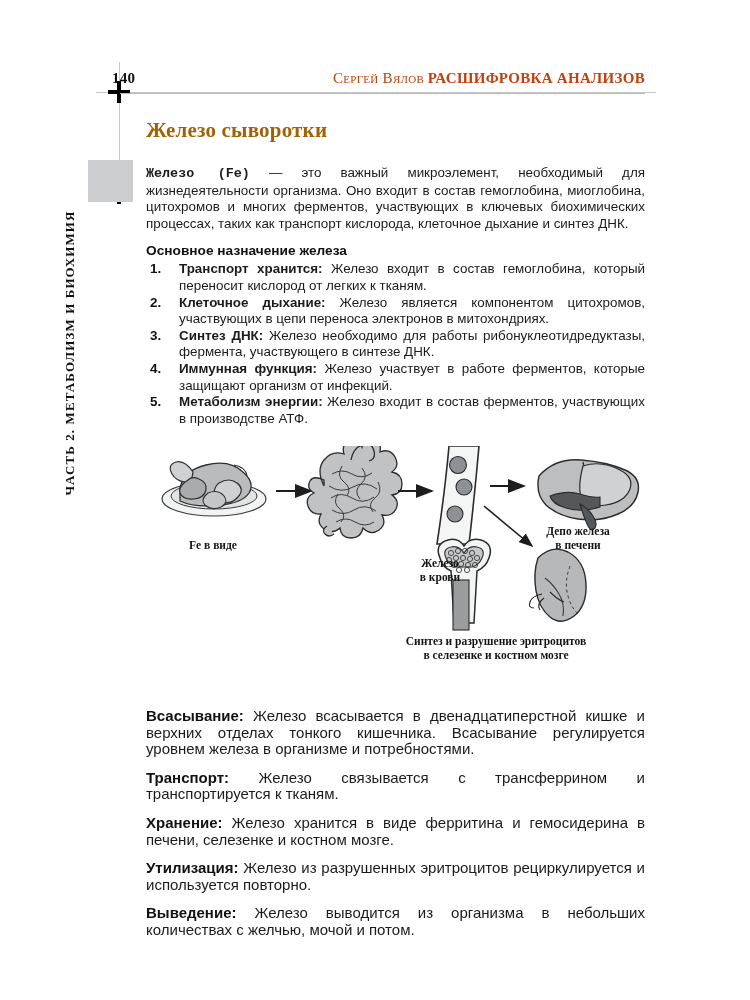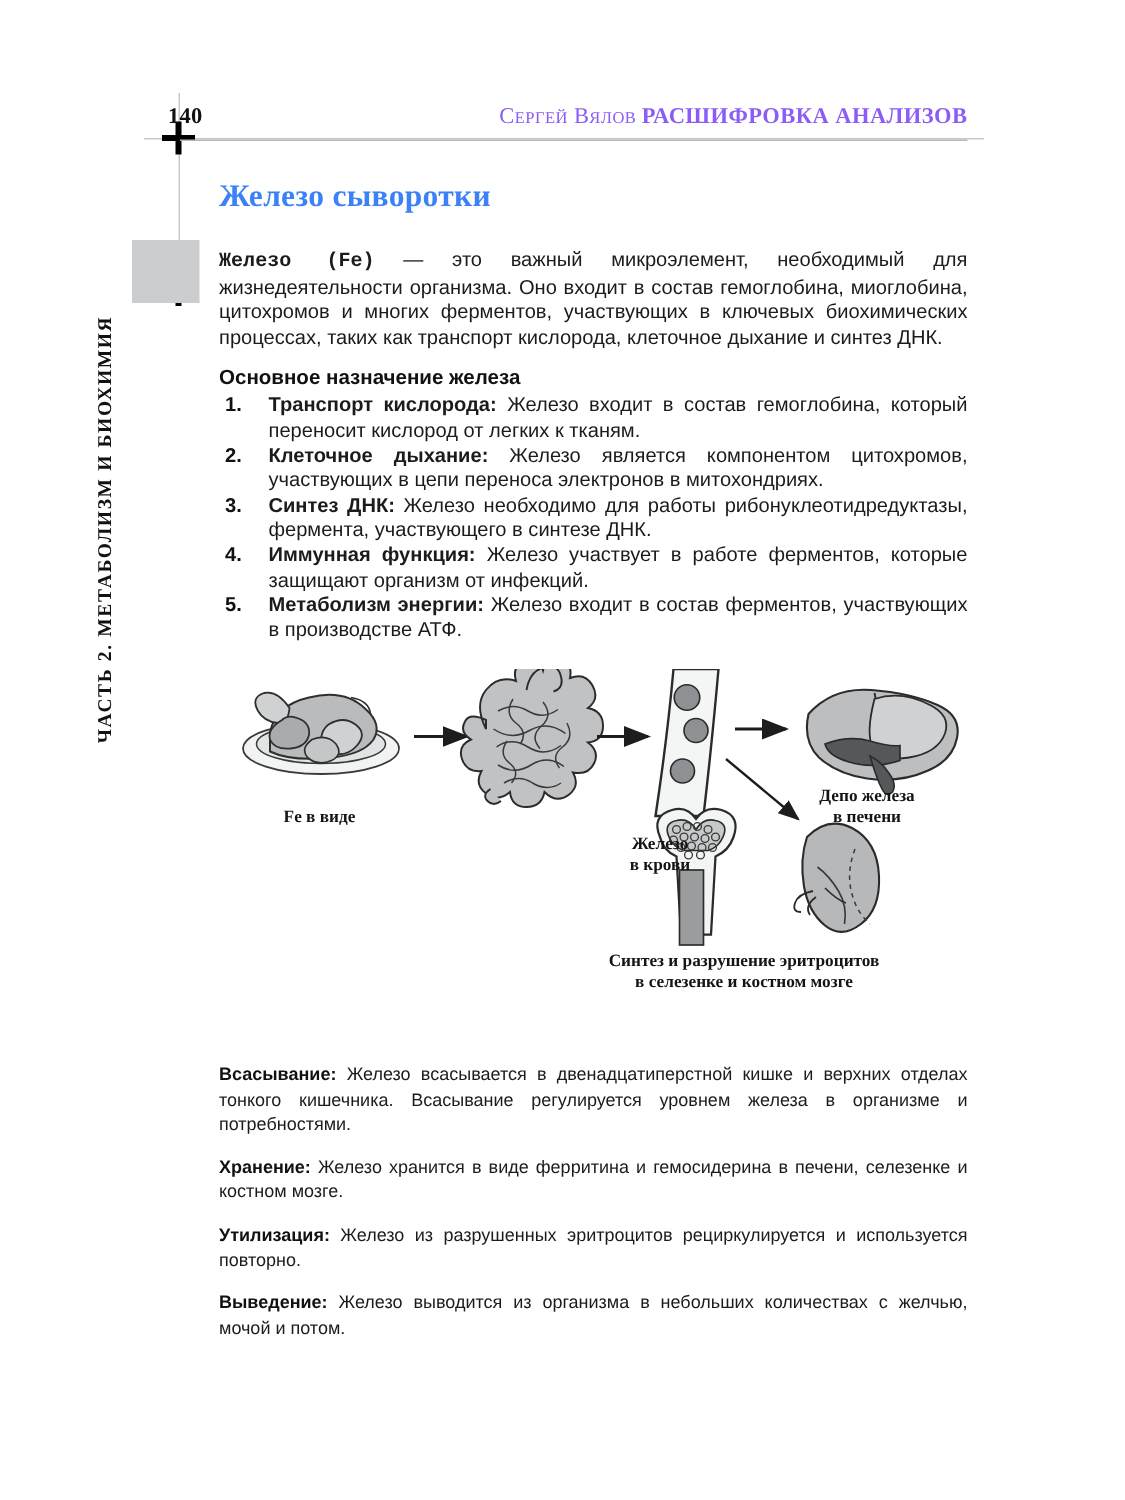--- a/index.html
+++ b/index.html
@@ -47,21 +47,21 @@
     font-size: 15px;
     letter-spacing: .2px;
     color: #111;
   }
   .header-title {
     position: absolute;
     right: 105px;
     top: 70px;
     font-family: "Liberation Serif", serif;
     font-size: 14.5px;
-    color: #8b5cf6;
+    color: #c2410c;
     white-space: nowrap;
   }
   .header-title .author {
     font-variant: small-caps;
     font-size: 15px;
     letter-spacing: .3px;
   }
   .header-title .book {
     font-weight: bold;
     letter-spacing: .3px;
@@ -108,21 +108,21 @@
     top: 118px;
     width: 499px;
   }
 
   h1.section-title {
     margin: 0 0 22px 0;
     font-family: "Liberation Serif", serif;
     font-size: 21px;
     font-weight: bold;
     letter-spacing: .2px;
-    color: #3b82f6;
+    color: #a16207;
   }
 
   p.para {
     margin: 0 0 11px 0;
     font-size: 13.4px;
     line-height: 16.6px;
     text-align: justify;
     color: #1b1b1b;
   }
   p.para b { font-weight: bold; font-family: Liberation Mono, monospace; }
@@ -158,21 +158,21 @@
     font-weight: bold;
     font-size: 13.4px;
     color: #111;
   }
   ol.numbered > li b { font-weight: bold; }
 
   
   .deflist { margin-top: 8px; }
   .defblock {
     margin-bottom: 12px;
-    font-size: 12px;
+    font-size: 15px;
     line-height: 16.6px;
     text-align: justify;
     color: #1b1b1b;
   }
   .defblock b { font-weight: bold; color: #111; }
 
   
   .diagram {
     position: absolute;
     left: 146px;
@@ -214,21 +214,21 @@
 
   <div class="col">
 
     <h1 class="section-title">Железо сыворотки</h1>
 
     <p class="para"><b>Железо (Fe)</b><span> — это важный микроэлемент, необходимый для жизнедеятельности организма. Оно входит в состав гемоглобина, миоглобина, цитохромов и многих ферментов, участвующих в ключевых биохимических процессах, таких как транспорт кислорода, клеточное дыхание и синтез ДНК.</span></p>
 
     <h2 class="sub-title">Основное назначение железа</h2>
 
     <ol class="numbered">
-      <li><b>Транспорт кислорода:</b><span> Железо входит в состав гемоглобина, который переносит кислород от легких к тканям.</span></li>
+      <li><b>Транспорт хранится:</b><span> Железо входит в состав гемоглобина, который переносит кислород от легких к тканям.</span></li>
       <li><b>Клеточное дыхание:</b><span> Железо является компонентом цитохромов, участвующих в цепи переноса электронов в митохондриях.</span></li>
       <li><b>Синтез ДНК:</b><span> Железо необходимо для работы рибонуклеотидредуктазы, фермента, участвующего в синтезе ДНК.</span></li>
       <li><b>Иммунная функция:</b><span> Железо участвует в работе ферментов, которые защищают организм от инфекций.</span></li>
       <li><b>Метаболизм энергии:</b><span> Железо входит в состав ферментов, участвующих в производстве АТФ.</span></li>
     </ol>
   </div>
 
   <div class="diagram">
     <svg width="499" height="240" viewBox="0 0 499 240" xmlns="http://www.w3.org/2000/svg">
       <defs>
@@ -337,20 +337,21 @@
 в печени</div>
 
     <div class="dg-label" style="left:200px; top:188px; width:300px;font-family:Liberation Serif, serif;">Синтез и разрушение эритроцитов
 в селезенке и костном мозге</div>
   </div>
 
   <div class="col deflist" style="top:700px; height:250px;">
 
     <div class="defblock"><b>Всасывание:</b><span> Железо всасывается в двенадцатиперстной кишке и верхних отделах тонкого кишечника. Всасывание регулируется уровнем железа в организме и потребностями.</span></div>
 
+    <div class="defblock"><b>Транспорт:</b><span> Железо связывается с трансферрином и транспортируется к тканям.</span></div>
 
     <div class="defblock"><b>Хранение:</b><span> Железо хранится в виде ферритина и гемосидерина в печени, селезенке и костном мозге.</span></div>
 
     <div class="defblock"><b>Утилизация:</b><span> Железо из разрушенных эритроцитов рециркулируется и используется повторно.</span></div>
 
     <div class="defblock"><b>Выведение:</b><span> Железо выводится из организма в небольших количествах с желчью, мочой и потом.</span></div>
   </div>
 
 </div>
 

